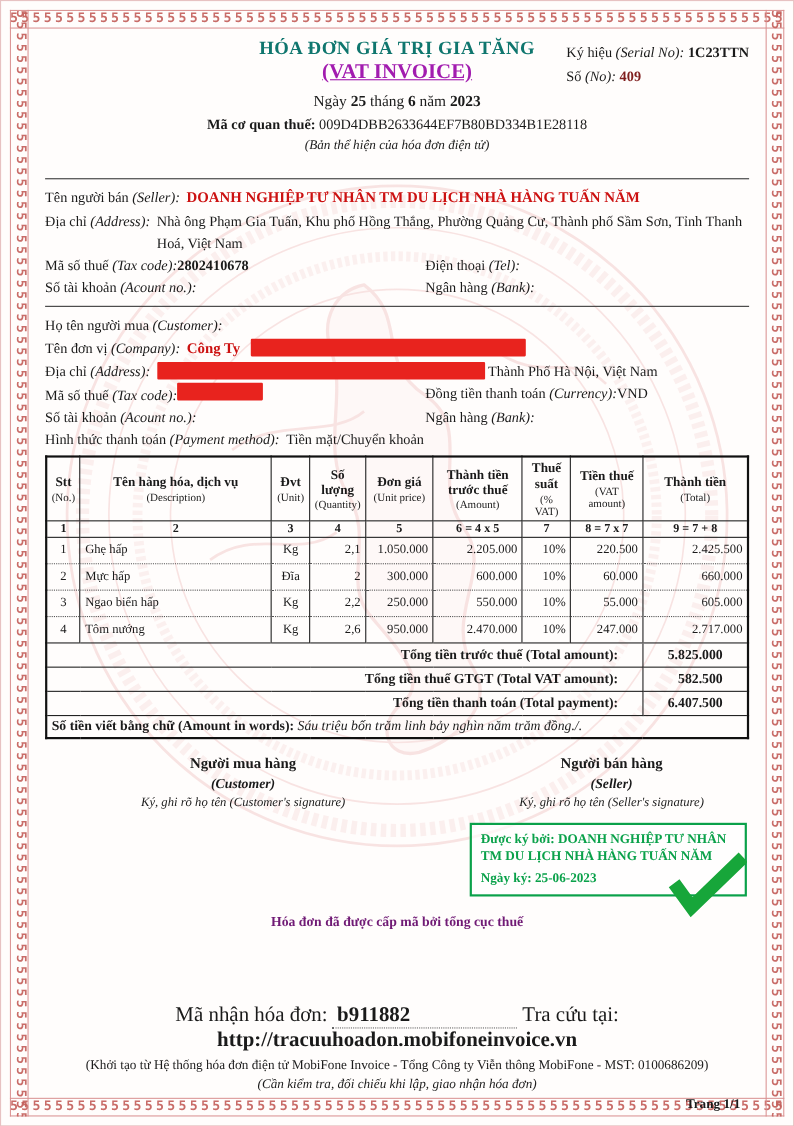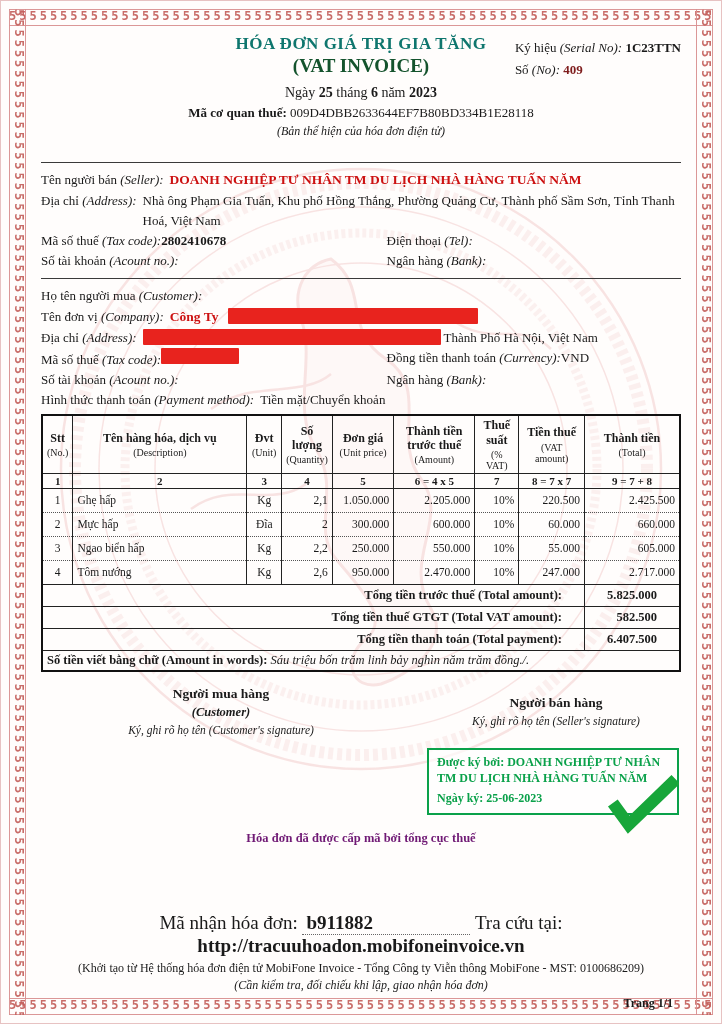--- a/index.html
+++ b/index.html
@@ -24,21 +24,21 @@
              z-index:0; opacity:.20; pointer-events:none;}
   
   .content{position:absolute; left:40px; right:40px; top:24px; z-index:1;}
   .hr{border:none; border-top:1.5px solid #3a3a3a; margin:7px 0;}
   .it{font-style:italic;margin-top:35px;}
   .b{font-weight:bold;}
   .red{color:#7f1d1d;}
   
   .header{position:relative; text-align:center; padding-top:8px; min-height:122px;}
   .title{color:#0f766e; font-weight:bold; font-size:17px; letter-spacing:.5px; line-height:1.25;}
-  .subtitle{color:#14532d; font-weight:bold; font-size:19px; line-height:1.3;}
+  .subtitle{color:#a21caf; font-weight:bold; font-size:19px; line-height:1.3;text-decoration:underline;}
   .dateline{font-size:14px; margin-top:6px;}
   .taxauth{font-size:13px; margin-top:4px;}
   .hnote{font-size:12px; font-style:italic; margin-top:3px;}
   .serialbox{position:absolute; right:0; top:12px; text-align:left; font-size:13px; line-height:1.7;}
   
   .info{font-size:13px; line-height:1.55;}
   .irow{display:flex; align-items:baseline;}
   .irow .lab{white-space:nowrap; margin-right:6px;}
   .irow .val{flex:1;}
   .row2{display:flex;}
@@ -54,21 +54,21 @@
   th .en{font-weight:normal; font-size:10px; display:block; margin-top:2px;}
   tr.numrow td{text-align:center; font-weight:bold; font-size:11px; padding:1px 2px;}
   tr.item td{border-top:1px dotted #555; border-bottom:1px dotted #555; height:19px;}
   td.c{text-align:center;} td.r{text-align:right;} td.l{text-align:left;}
   tr.total-row td{font-weight:bold; font-size:12.5px; padding:3px 22px;}
   td.total-label{text-align:right; border-right:none;}
   td.total-value{text-align:right; border-left:none;}
   td.words-cell{font-size:12.5px; padding:3px 5px;}
   .words-val{font-style:italic; font-weight:normal;}
   
-  .sigs{display:flex; justify-content:space-between; margin-top:12px;align-items:center;}
+  .sigs{display:flex; justify-content:space-between; margin-top:12px;}
   .sig-block{width:250px; text-align:center; line-height:1.45;}
   .sig-left{margin-left:55px;} .sig-right{margin-right:0;}
   .sig-t{font-weight:bold; font-size:13.5px;}
   .sig-s{font-weight:bold; font-style:italic; font-size:12.5px;}
   .sig-n{font-style:italic; font-size:11.5px;}
   
   .greenbox{position:relative; margin:10px 2px 0 auto; width:232px; border:2px solid #0aa14a;
             padding:5px 8px 6px 8px; color:#0aa14a; font-weight:bold; font-size:12px; line-height:1.3;
             background:rgba(255,255,255,.65);}
   .greenbox .date-line{margin-top:5px;}
@@ -338,20 +338,21 @@
       </table>
 
     <div class="sigs">
       <div class="sig-block sig-left">
         <div class="sig-t">Người mua hàng</div>
         <div class="sig-s">(Customer)</div>
         <div class="sig-n">Ký, ghi rõ họ tên (Customer's signature)</div>
       </div>
       <div class="sig-block sig-right">
         <div class="sig-t">Người bán hàng</div>
+        <div class="sig-s">(Seller)</div>
         <div class="sig-n">Ký, ghi rõ họ tên (Seller's signature)</div>
       </div>
     </div>
 
     <div class="greenbox">
       <div>
         <span>Được ký bởi:</span>
         <span>DOANH NGHIỆP TƯ NHÂN TM DU LỊCH NHÀ HÀNG TUẤN NĂM</span>
       </div>
       <div class="date-line">

